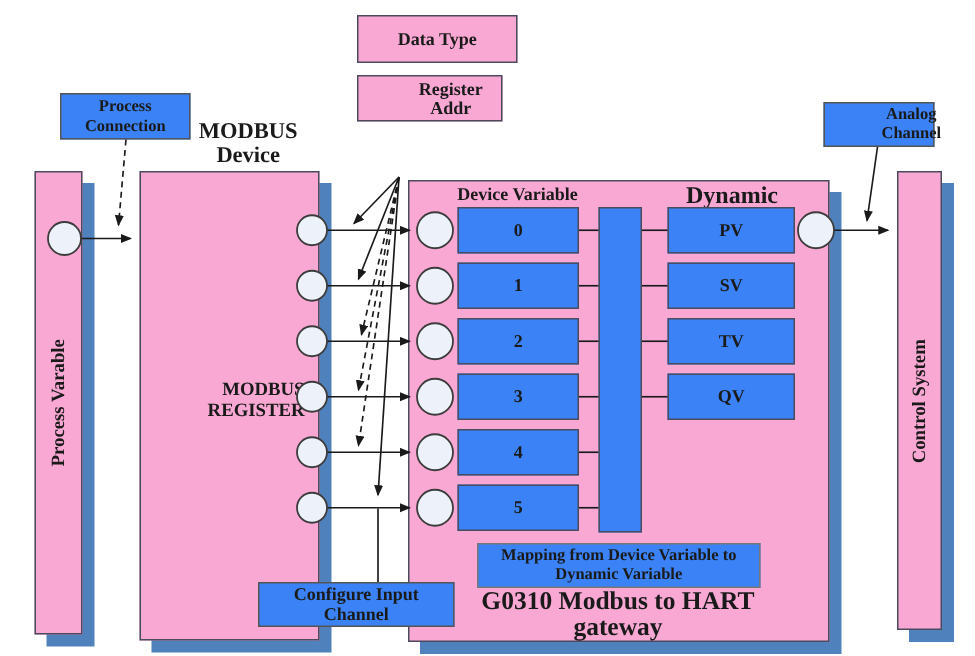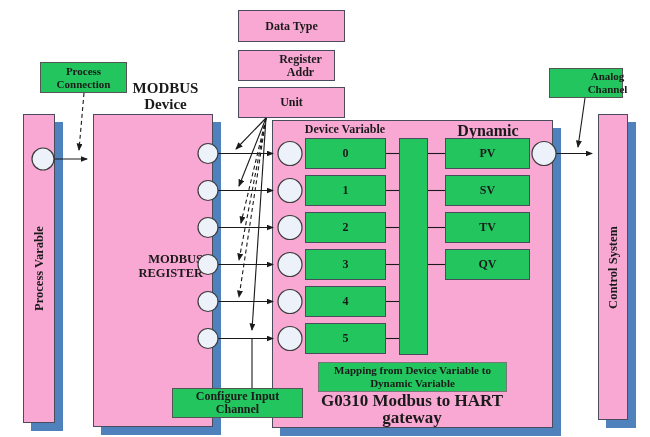--- a/index.html
+++ b/index.html
@@ -2,21 +2,21 @@
 <html><head>
 <meta charset="utf-8">
 <style>
   html,body{margin:0;padding:0;background:#ffffff;}
   .canvas{
     position:relative;width:650px;height:437px;background:#ffffff;overflow:hidden;
     font-family:"Liberation Serif","DejaVu Serif",serif;color:#1a1a1a;
   }
   .box{position:absolute;box-sizing:border-box;border:1px solid #4b4b5e;}
   .lightbox{background:#f9a8d4;}
-  .whitebox{background:#22c55e;}
+  .whitebox{background:#3b82f6;}
   .shadowed{box-shadow:8px 8px 0 0 #4f81bd;}
   .ctr{display:flex;align-items:center;justify-content:center;text-align:center;}
   .lbl12{font-size:12px;line-height:13px;font-weight:bold;}
   .lbl11{font-size:11px;line-height:13px;font-weight:bold;}
   .vbar-text{transform:rotate(-90deg);white-space:nowrap;font-size:12.5px;font-weight:bold;}
   .freetext{position:absolute;text-align:center;font-weight:bold;}
   svg.overlay{position:absolute;left:0;top:0;z-index:5;pointer-events:none;}
   .z1{z-index:1;} .z2{z-index:2;} .z3{z-index:3;}
 </style>
 </head>
@@ -36,23 +36,20 @@
   <div class="freetext z2" style="left:118px;top:80px;width:95px;font-size:15px;line-height:16px;">MODBUS Device</div>
   <div class="freetext z2" style="left:103px;top:252px;width:100px;font-size:12.5px;line-height:14px;text-align:right;">MODBUS REGISTER</div>
 
   <div class="box lightbox shadowed z1" style="left:272px;top:120px;width:281px;height:308px;"></div>
 
   <div class="box lightbox ctr lbl12 z3" style="left:238px;top:10px;width:107px;height:32px;">
     <span>Data Type</span>
   </div>
   <div class="box lightbox ctr lbl12 z3" style="left:238px;top:50px;width:97px;height:31px;padding-left:28px;">
     <span>Register Addr</span>
-  </div>
-  <div class="box lightbox ctr lbl12 z3" style="left:238px;top:87px;width:107px;height:31px;">
-    <span>Unit</span>
   </div>
 
   <div class="freetext z2" style="left:295px;top:122px;width:100px;font-size:12px;">Device Variable</div>
   <div class="freetext z2" style="left:437px;top:122px;width:102px;font-size:16px;">Dynamic Variable</div>
 
   <div class="box whitebox ctr lbl12 z2" style="left:305px;top:138px;width:81px;height:31px;">
       <span>0</span>
     </div>
   <div class="box whitebox ctr lbl12 z2" style="left:305px;top:175px;width:81px;height:31px;">
       <span>1</span>

